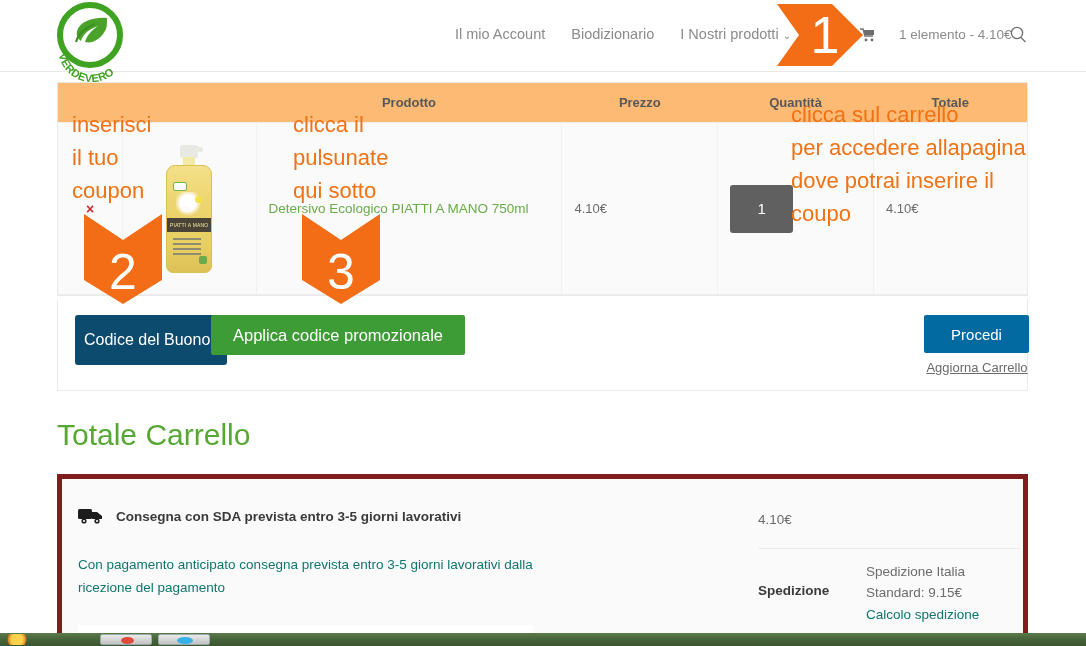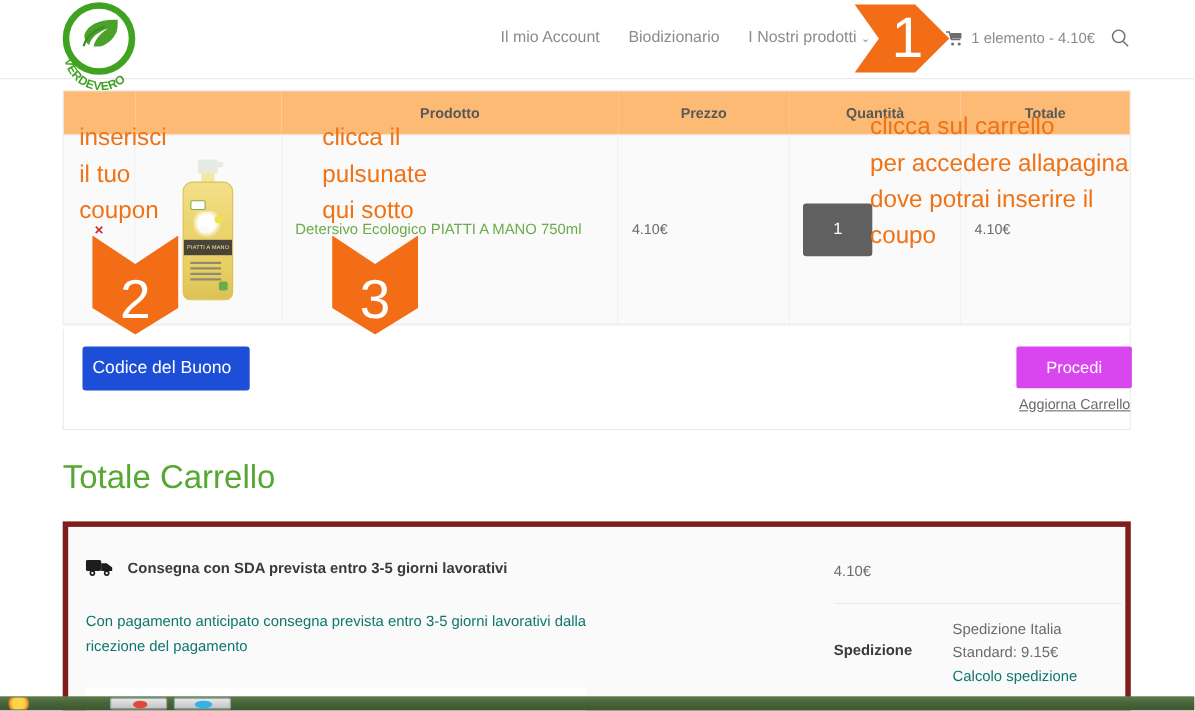--- a/index.html
+++ b/index.html
@@ -38,21 +38,21 @@
   .nav {
     position:absolute; left: 455px; top: 26px;
     display: flex; align-items: center; gap: 26px;
     font-size: 14.5px; color: #8b8b8b;
   }
   .nav a { color:#8b8b8b; text-decoration:none; white-space: nowrap; }
   .nav .caret { font-size: 10px; color:#8b8b8b; margin-left: 4px; }
 
   .cart-zone {
     position:absolute; left: 860px; top: 27px;
-    display:flex; align-items:center; gap: 8px;
+    display:flex; align-items:center; gap: 24px;
     font-size: 13.5px; color:#8b8b8b;
   }
   .cart-icon { font-size: 14px; color:#6d6d6d; }
   .search-icon { position:absolute; left: 1010px; top: 26px; }
 
   
   .ann-text {
     position: absolute;
     color: #ef7215;
     font-family: "Liberation Sans", sans-serif;
@@ -142,37 +142,37 @@
   .b-bottomtxt { position:absolute; left: 6px; top: 72px; width: 28px; height: 2px; background:#8e8b70; box-shadow: 0 5px 0 #8e8b70, 0 10px 0 #8e8b70, 0 15px 0 #8e8b70;}
   .b-seal { position:absolute; left: 32px; top: 90px; width: 8px; height: 8px; background:#6aab4a; border-radius:2px;}
 
   
   .coupon-row {
     position:absolute; left: 57px; top: 299px; width: 971px; height: 92px;
     background:#fff; border:1px solid #eaeaea; border-top: none;
   }
   .coupon-input {
     position:absolute; left: 17px; top: 16px;
-    width: 152px; height: 40px;
-    background: #1d4ed8; border: none; border-radius: 3px;
+    width: 152px; height: 50px;
+    background: #0c4a6e; border: none; border-radius: 3px;
     color:#ffffff; font-size: 16px; padding: 0 9px;
     font-family: "Liberation Sans", sans-serif;
   }
   .coupon-input::placeholder { color:#ffffff; opacity:1; }
   .btn-apply {
     position:absolute; left: 153px; top: 16px;
     height: 40px; padding: 0 22px;
     background:#3d9c35; color:#fff; border:none; border-radius: 2px;
     font-size: 16.5px; cursor:pointer;
     font-family: "Liberation Sans", sans-serif;
   }
   .btn-procedi {
     position:absolute; left: 866px; top: 16px;
     width: 105px; height: 38px;
-    background:#d946ef; color:#fff; border:none; border-radius:2px;
+    background:#0369a1; color:#fff; border:none; border-radius:2px;
     font-size: 15px; cursor:pointer;
     font-family: "Liberation Sans", sans-serif;
   }
   .link-update {
     position:absolute; left: 864px; top: 61px; width: 110px;
     text-align:center; font-size: 13px; color:#6b6b6b;
     text-decoration: underline; cursor:pointer;
   }
 
   
@@ -312,20 +312,21 @@
             <div class="qty-box">1</div>
           </td>
           <td class="c-total">4.10€</td>
         </tr>
       </tbody>
     </table>
   </div>
 
   <div class="coupon-row">
     <input class="coupon-input" type="text" placeholder="Codice del Buono" style="">
+    <button class="btn-apply">Applica codice promozionale</button>
     <button class="btn-procedi">Procedi</button>
     <a class="link-update" href="#">Aggiorna Carrello</a>
   </div>
 
   <div class="totals-title">Totale Carrello</div>
 
   <div class="totals-panel">
     <div class="ship-block">
       <div class="ship-head">
         <svg class="truck" viewBox="0 0 26 18">

